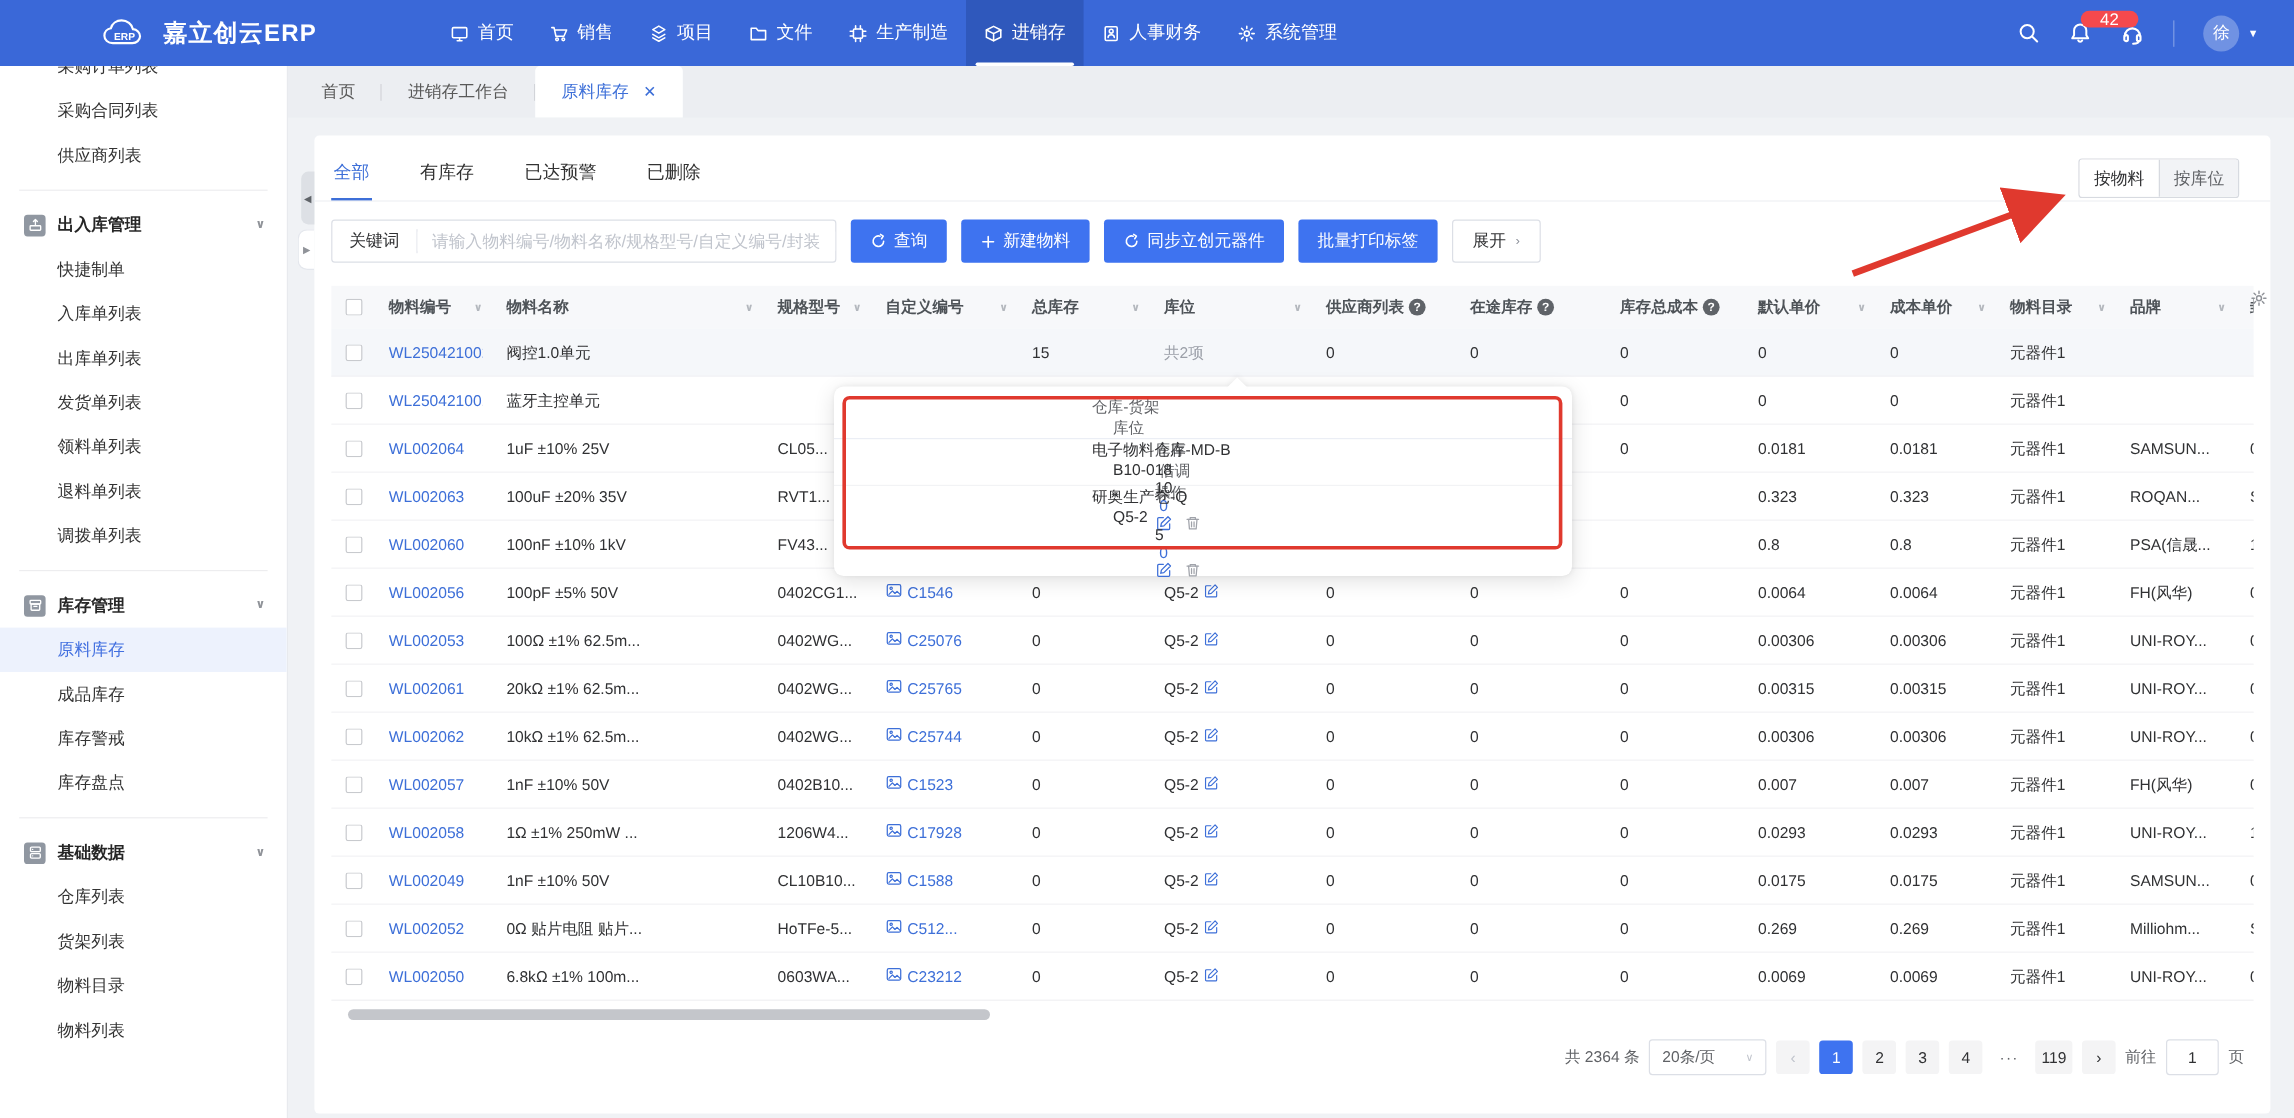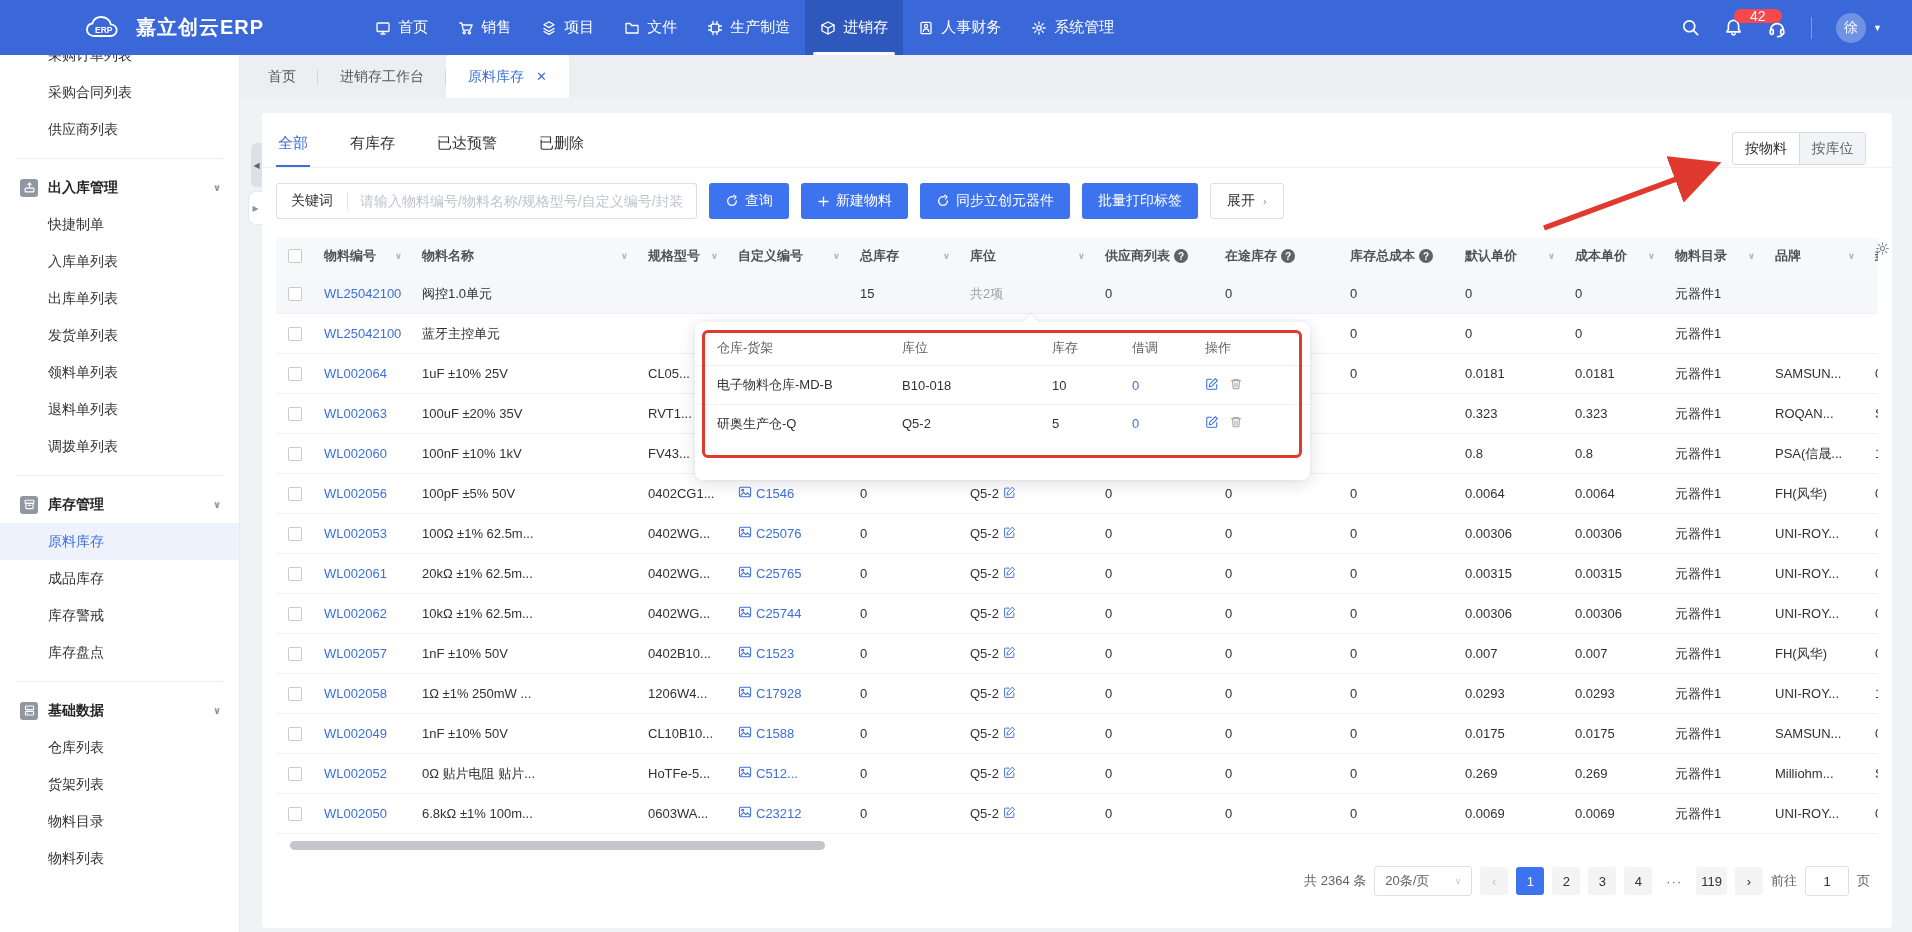--- a/index.html
+++ b/index.html
@@ -96,21 +96,21 @@
   .psize { width:98px; height:30px; border:1px solid #DCDFE6; border-radius:3px; display:flex; align-items:center; justify-content:space-between; padding:12px 10px; cursor:pointer; background:#fff; color:#606266; }
   .pbtn { min-width:28px; height:28px; border-radius:3px; background:#F4F4F5; display:flex; align-items:center; justify-content:center; cursor:pointer; color:#303133; padding:0 5px; }
   .pbtn.current { background:#3E73F0; color:#fff; }
   .pbtn.dots { background:transparent; color:#606266; letter-spacing:1px; }
   .goto-input { width:44px; height:30px; border:1px solid #DCDFE6; border-radius:3px; text-align:center; font-size:13px; color:#303133; outline:none; font-family:inherit; }
 
   
   .popup { position:absolute; left:695px; top:322px; width:615px; height:158px; background:#fff; border-radius:8px; box-shadow:0 4px 18px rgba(0,0,0,0.12), 0 0 4px rgba(0,0,0,0.06); z-index:20; font-size:13px; }
   .popup-caret { position:absolute; left:330px; top:-5px; width:12px; height:12px; background:#fff; transform:rotate(45deg); box-shadow:-2px -2px 4px rgba(0,0,0,0.04); }
   .popup-annotation { position:absolute; left:7px; right:8px; top:8px; height:128px; border:3px solid #E0392E; border-radius:6px; pointer-events:none; z-index:3; }
-  .prow { display:flex; align-items:center; padding:0 22px; }
+  .prow { display:flex; align-items:center; padding:0 22px;flex-direction:column; }
   .phead { height:44px; color:#606266; border-bottom:1px solid #EBEEF5; font-size:13px; padding-top:8px; }
   .pdata { height:38px; color:#303133; }
   .pdata + .pdata { border-top:1px solid #F2F3F5; }
   .pc0 { width:185px; } .pc1 { width:150px; } .pc2 { width:80px; } .pc3 { width:73px; } .pc4 { width:80px; display:flex; gap:10px; align-items:center; }
 
   
   .arrow-svg { position:absolute; left:1530px; top:150px; z-index:25; pointer-events:none; }
 </style>
 </head>
 <body>

